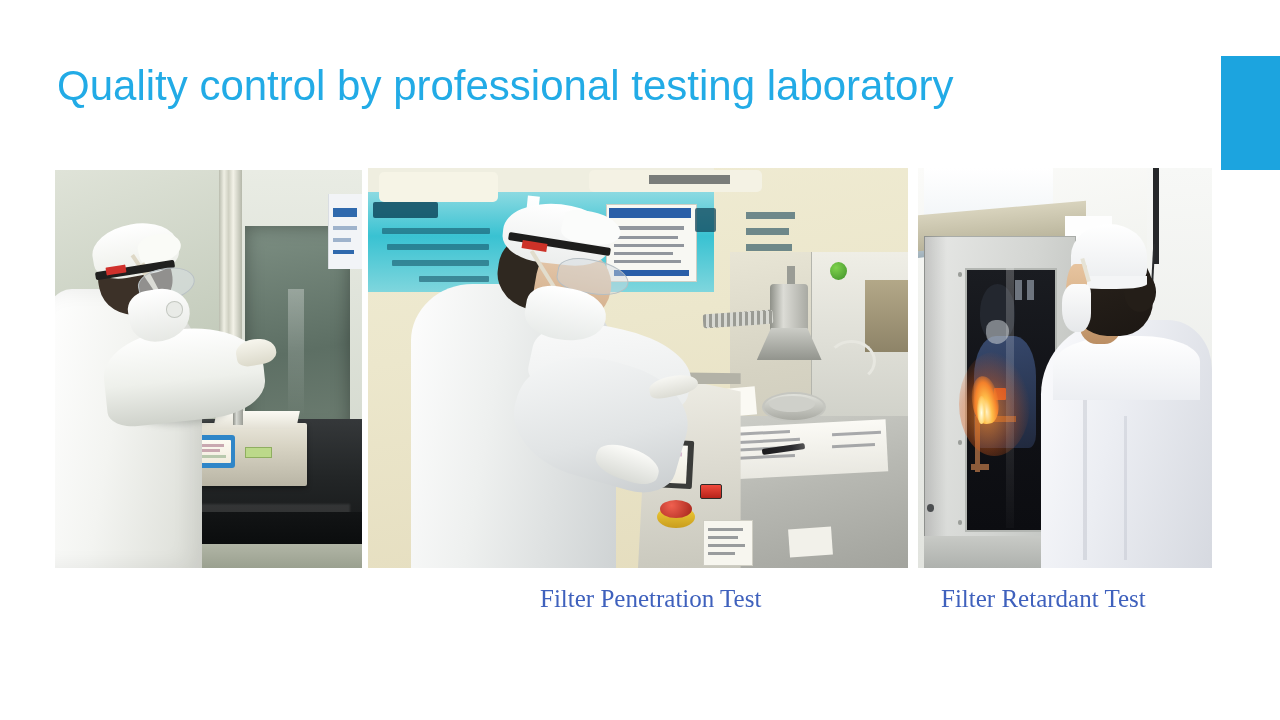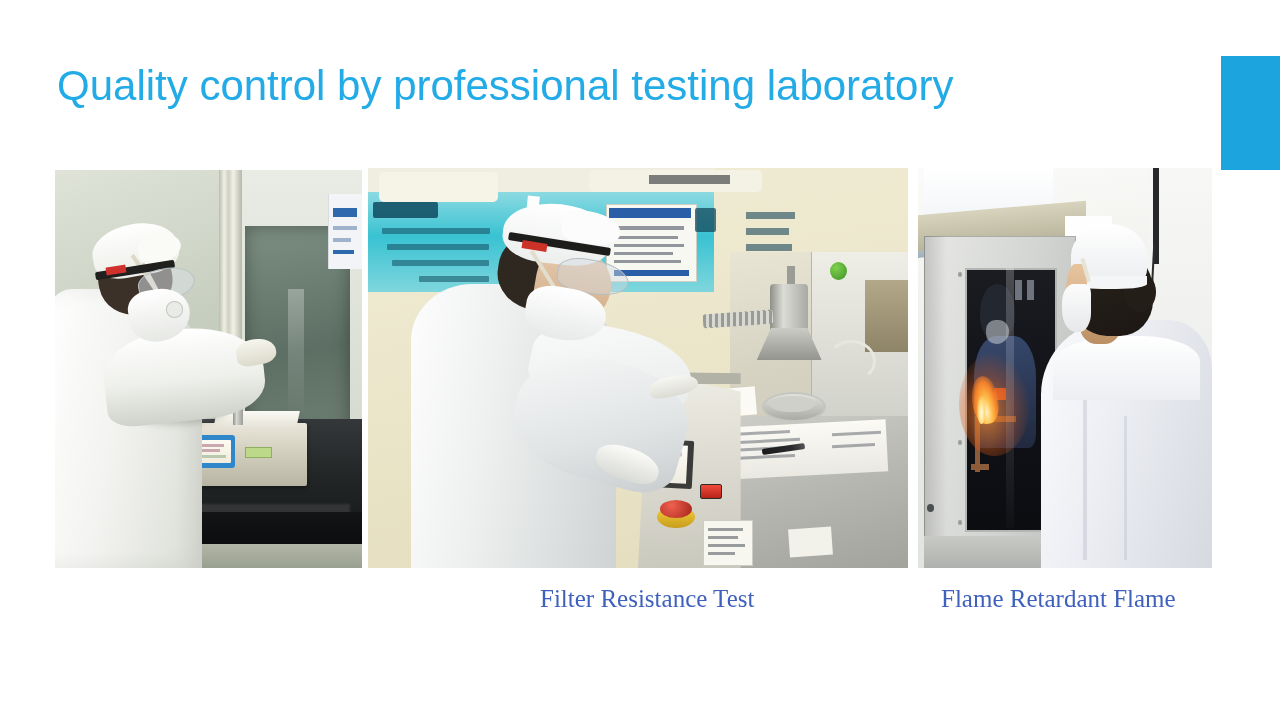--- a/index.html
+++ b/index.html
@@ -916,16 +916,16 @@
       <div class="el" id="p3-hair"></div>
       <div class="el" id="p3-hair-bun"></div>
       <div class="el" id="p3-cap"></div>
       <div class="el" id="p3-cap-band"></div>
       <div class="el" id="p3-face-edge"></div>
       <div class="el" id="p3-mask3"></div>
       <div class="el" id="p3-mask3-band"></div>
     </div>
   </div>
 
-  <div class="caption" id="caption-2">Filter Resistance Test</div>
-  <div class="caption" id="caption-3">Flame Retardant Flame</div>
+  <div class="caption" id="caption-2">Filter Penetration Test</div>
+  <div class="caption" id="caption-3">Filter Retardant Test</div>
 
 </div>
 
 </body></html>

